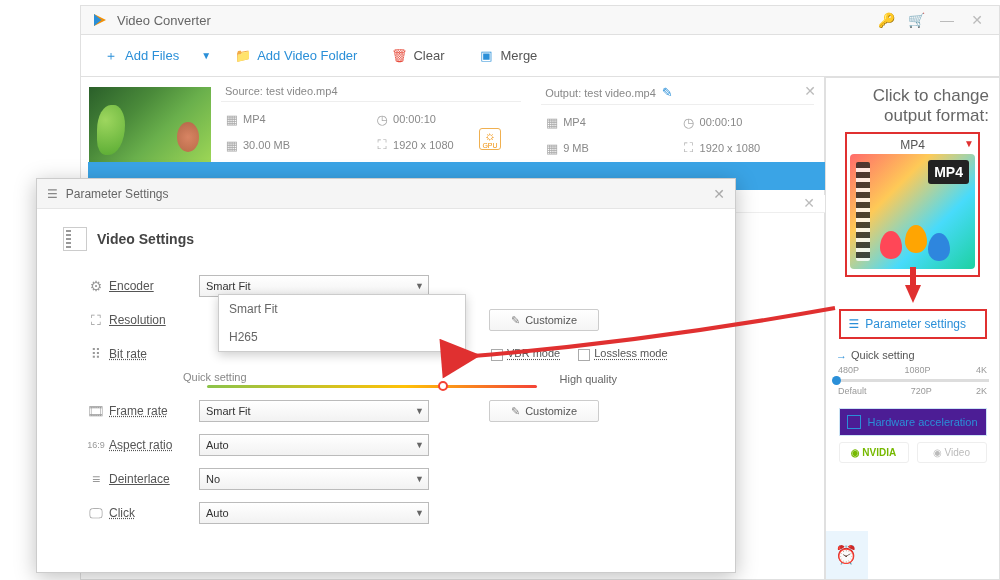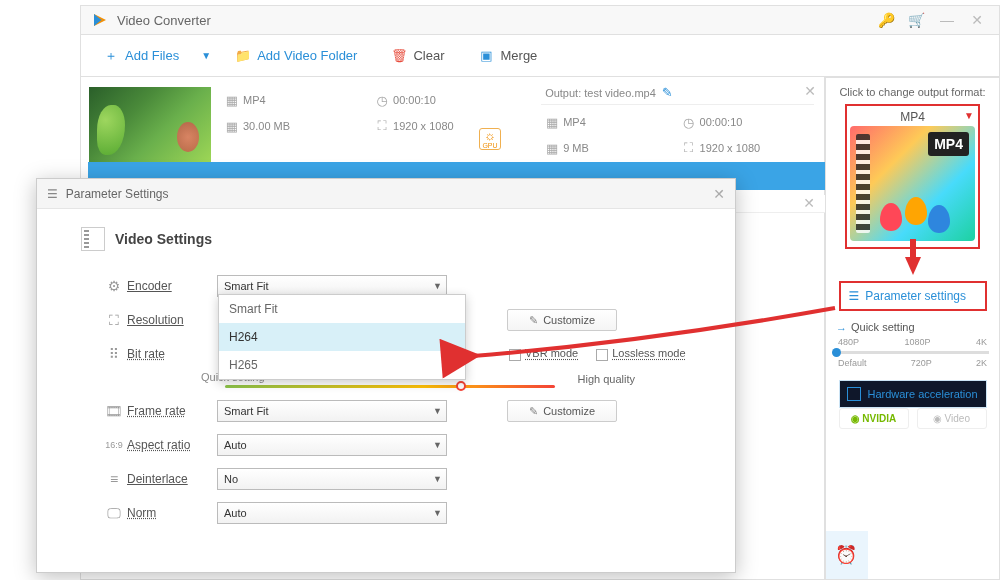--- a/index.html
+++ b/index.html
@@ -33,57 +33,57 @@
 .gpu { position: absolute; left: 50%; top: 110px; transform: translateX(-50%); width: 22px; height: 22px; border: 1px solid #f0b050; border-radius: 3px; display: flex; align-items: center; justify-content: center; color: #f0900a; font-size: 9px; flex-direction: column; line-height: 1; }
 .gpu::before{content:"☼"; font-size:13px; color:#f0900a;}
 .edit-icon { color: #2a8fd8; margin-left: 6px; font-size: 13px; }
 .closex { position: absolute; right: 8px; top: 6px; color: #bbb; font-size: 14px; }
 .bluebar { position: absolute; left: 88px; top: 162px; right: 175px; height: 28px; background: #3aa4e6; }
 .bluebar2 { position: absolute; left: 80px; top: 195px; right: 175px; height: 18px; background: #fff; border-bottom: 1px solid #eee;}
 .bluebar2 .closex { right: 10px; top: 0; }
 
 
 .rpanel { position: absolute; right: 0; top: 77px; width: 175px; bottom: 0; border: 1px solid #e0e0e0; border-left: 1px solid #e0e0e0; display: flex; flex-direction: column; align-items: center; padding: 8px 10px; background: #fff; }
-.rpanel-hdr { font-size: 11px; color: #666; margin-bottom: 6px; }
+.rpanel-hdr { font-size: 17px; color: #666; margin-bottom: 6px; text-align: right; }
 .format-box { width: 135px; border: 2px solid #e03030; padding: 2px 2px 6px; position: relative; margin-bottom: 4px;}
 .format-box .caret { position: absolute; right: 4px; top: 4px; color: #e03030; font-size: 10px;}
 .format-title { text-align: center; font-size: 12px; padding: 2px 0; }
 .format-img { width: 125px; height: 115px; margin: 0 auto; position: relative; background: linear-gradient(135deg, #ff6b6b, #feca57, #48dbfb, #1dd1a1); border-radius: 4px; overflow: hidden; }
 .format-img .strip { position: absolute; left: 6px; top: 8px; width: 14px; bottom: 8px; background: repeating-linear-gradient(#222 0 6px, #fff 6px 10px); opacity: 0.8; border-radius: 2px;}
 .format-img .badge { position: absolute; right: 6px; top: 6px; background: #222; color: #fff; padding: 4px 6px; font-weight: bold; font-size: 14px; border-radius: 3px;}
 .format-img .balloon { position: absolute; bottom: 10px; width: 22px; height: 28px; border-radius: 50% 50% 50% 50% / 60% 60% 40% 40%; }
 .format-img .balloon.b1 { left: 30px; background: #ff4757;}
 .format-img .balloon.b2 { left: 55px; background: #ffa502; bottom: 16px;}
 .format-img .balloon.b3 { left: 78px; background: #2e86de; bottom: 8px;}
 .red-arrow-down { width: 0; height: 0; border-left: 8px solid transparent; border-right: 8px solid transparent; border-top: 18px solid #e03030; position: relative; margin: 4px 0 6px; }
 .red-arrow-down::before { content: ""; position: absolute; top: -36px; left: -3px; width: 6px; height: 20px; background: #e03030; }
 .param-btn { width: 148px; border: 2px solid #e03030; padding: 6px 8px; display: flex; align-items: center; color: #2a8fd8; font-size: 12px; background: #fff; }
 .param-btn .ico { margin-right: 6px; color: #2a8fd8; }
 .quick-label { width: 100%; font-size: 11px; color: #555; margin: 10px 0 4px; display: flex; align-items: center; }
 .quick-label::before { content: "→"; color: #2a8fd8; margin-right: 4px; font-size: 11px;}
 .slider-row { width: 100%; font-size: 9px; color: #999; display: flex; justify-content: space-between; padding: 0 2px;}
 .slider { width: 100%; height: 3px; background: #ddd; position: relative; margin: 4px 0;}
 .slider .dot { position: absolute; top: -3px; width: 9px; height: 9px; border-radius: 50%; background: #2a8fd8;}
-.hw-btn { width: 148px; border: 1px solid #cce4f5; background: #0f172a; padding: 6px 4px; display: flex; align-items: center; justify-content: center; color: #2a8fd8; font-size: 11px; margin-top: 12px;}
+.hw-btn { width: 148px; border: 1px solid #cce4f5; background: #4c1d95; padding: 6px 4px; display: flex; align-items: center; justify-content: center; color: #2a8fd8; font-size: 11px; margin-top: 12px;}
 .hw-btn .chip { width: 14px; height: 14px; border: 1px solid #2a8fd8; margin-right: 6px; display: inline-block; position: relative;}
-.brands { width: 148px; display: flex; gap: 8px; margin-top: 0;}
+.brands { width: 148px; display: flex; gap: 8px; margin-top: 6px;}
 .brands .brand { flex: 1; border: 1px solid #eee; padding: 4px; font-size: 10px; text-align: center; border-radius: 3px;}
 .brands .nvidia { color: #76b900; font-weight: bold;}
 .brands .intel { color: #bbb;}
 .run-row { position: absolute; bottom: 0; left: 0; right: 0; height: 48px; display: flex;}
 .run-btn { flex: 1; background: #2a8fd8; color: #fff; font-size: 22px; font-weight: 500; display: flex; align-items: center; justify-content: center;}
 .alarm-btn { width: 42px; background: #eaf5fd; color: #2a8fd8; display: flex; align-items: center; justify-content: center; font-size: 18px;}
 
 
 .dialog { position: absolute; left: 36px; top: 178px; width: 700px; height: 395px; background: #fff; border: 1px solid #ccc; box-shadow: 0 4px 20px rgba(0,0,0,0.25); }
 .dlg-title { height: 30px; background: #f5f5f5; display: flex; align-items: center; padding: 0 10px; border-bottom: 1px solid #e5e5e5; font-size: 12px; color: #666;}
 .dlg-title .ico { margin-right: 8px; color: #888;}
 .dlg-title .spacer { flex: 1;}
 .dlg-title .xbtn { color: #aaa; font-size: 14px;}
-.dlg-body { padding: 18px 44px;}
+.dlg-body { padding: 18px 26px;}
 .section-hdr { display: flex; align-items: center; font-size: 14px; font-weight: bold; color: #444; margin-bottom: 18px;}
 .section-hdr .sico { width: 24px; height: 24px; border: 1px solid #ccc; margin-right: 10px; display: flex; align-items: center; justify-content: center; position: relative;}
 .section-hdr .sico::before { content:""; position:absolute; left:2px; top:2px; bottom:2px; width:5px; background: repeating-linear-gradient(#999 0 2px, transparent 2px 4px);}
 .field { display: flex; align-items: center; height: 34px; margin-left: 20px;}
 .field .ficon { width: 26px; text-align: center; color: #999; font-size: 14px;}
 .field .flabel { width: 90px; font-size: 12px; color: #555; text-decoration: underline;}
 .field .flabel.link { text-decoration: underline dotted;}
 .select { width: 230px; height: 22px; border: 1px solid #bbb; background: linear-gradient(#fff, #f2f2f2); display: flex; align-items: center; padding: 0 6px; font-size: 11px; color: #333; position: relative;}
 .select .arr { position: absolute; right: 4px; color: #666; font-size: 9px;}
 .custbtn { margin-left: 60px; width: 110px; height: 22px; border: 1px solid #ccc; background: linear-gradient(#fff,#f5f5f5); display: flex; align-items: center; justify-content: center; font-size: 11px; color: #555; border-radius: 2px;}
@@ -142,20 +142,21 @@
   <div class="tbtn">
     <span class="ico" style="color:#2a8fd8">▣</span>
     <span>Merge</span>
   </div>
 </div>
 
 <div class="content">
   <div class="filerow">
     <div class="thumb"></div>
     <div class="meta" style="flex:1.1">
+      <div class="metahdr">Source: test video.mp4</div>
       <div class="metagrid">
         <div class="metacell">
             <span class="mi">▦</span>
             <span>MP4</span>
           </div>
         <div class="metacell">
             <span class="mi">◷</span>
             <span>00:00:10</span>
           </div>
         <div class="metacell">
@@ -320,32 +321,31 @@
       <span class="ficon">≡</span>
       <span class="flabel">Deinterlace</span>
       <div class="select">
           <span>No</span>
           <span class="arr">▼</span>
         </div>
     </div>
 
     <div class="field">
       <span class="ficon">🖵</span>
-      <span class="flabel link">Norm</span>
+      <span class="flabel link">Click</span>
       <div class="select">
           <span>Auto</span>
           <span class="arr">▼</span>
         </div>
     </div>
   </div>
 </div>
 
 <div class="dropdown">
   <div class="opt">Smart Fit</div>
-  <div class="opt hover">H264</div>
   <div class="opt">H265</div>
 </div>
 
 <div class="red-arrow-h" style="left:465px; top:302px; width:380px; height:60px;">
   <svg width="380" height="60">
     <defs>
         <marker id="ah" markerWidth="12" markerHeight="10" refX="2" refY="5" orient="auto">
           <path d="M10 0 L0 5 L10 10 Z" fill="#e03030"></path>
         </marker>
       </defs>

